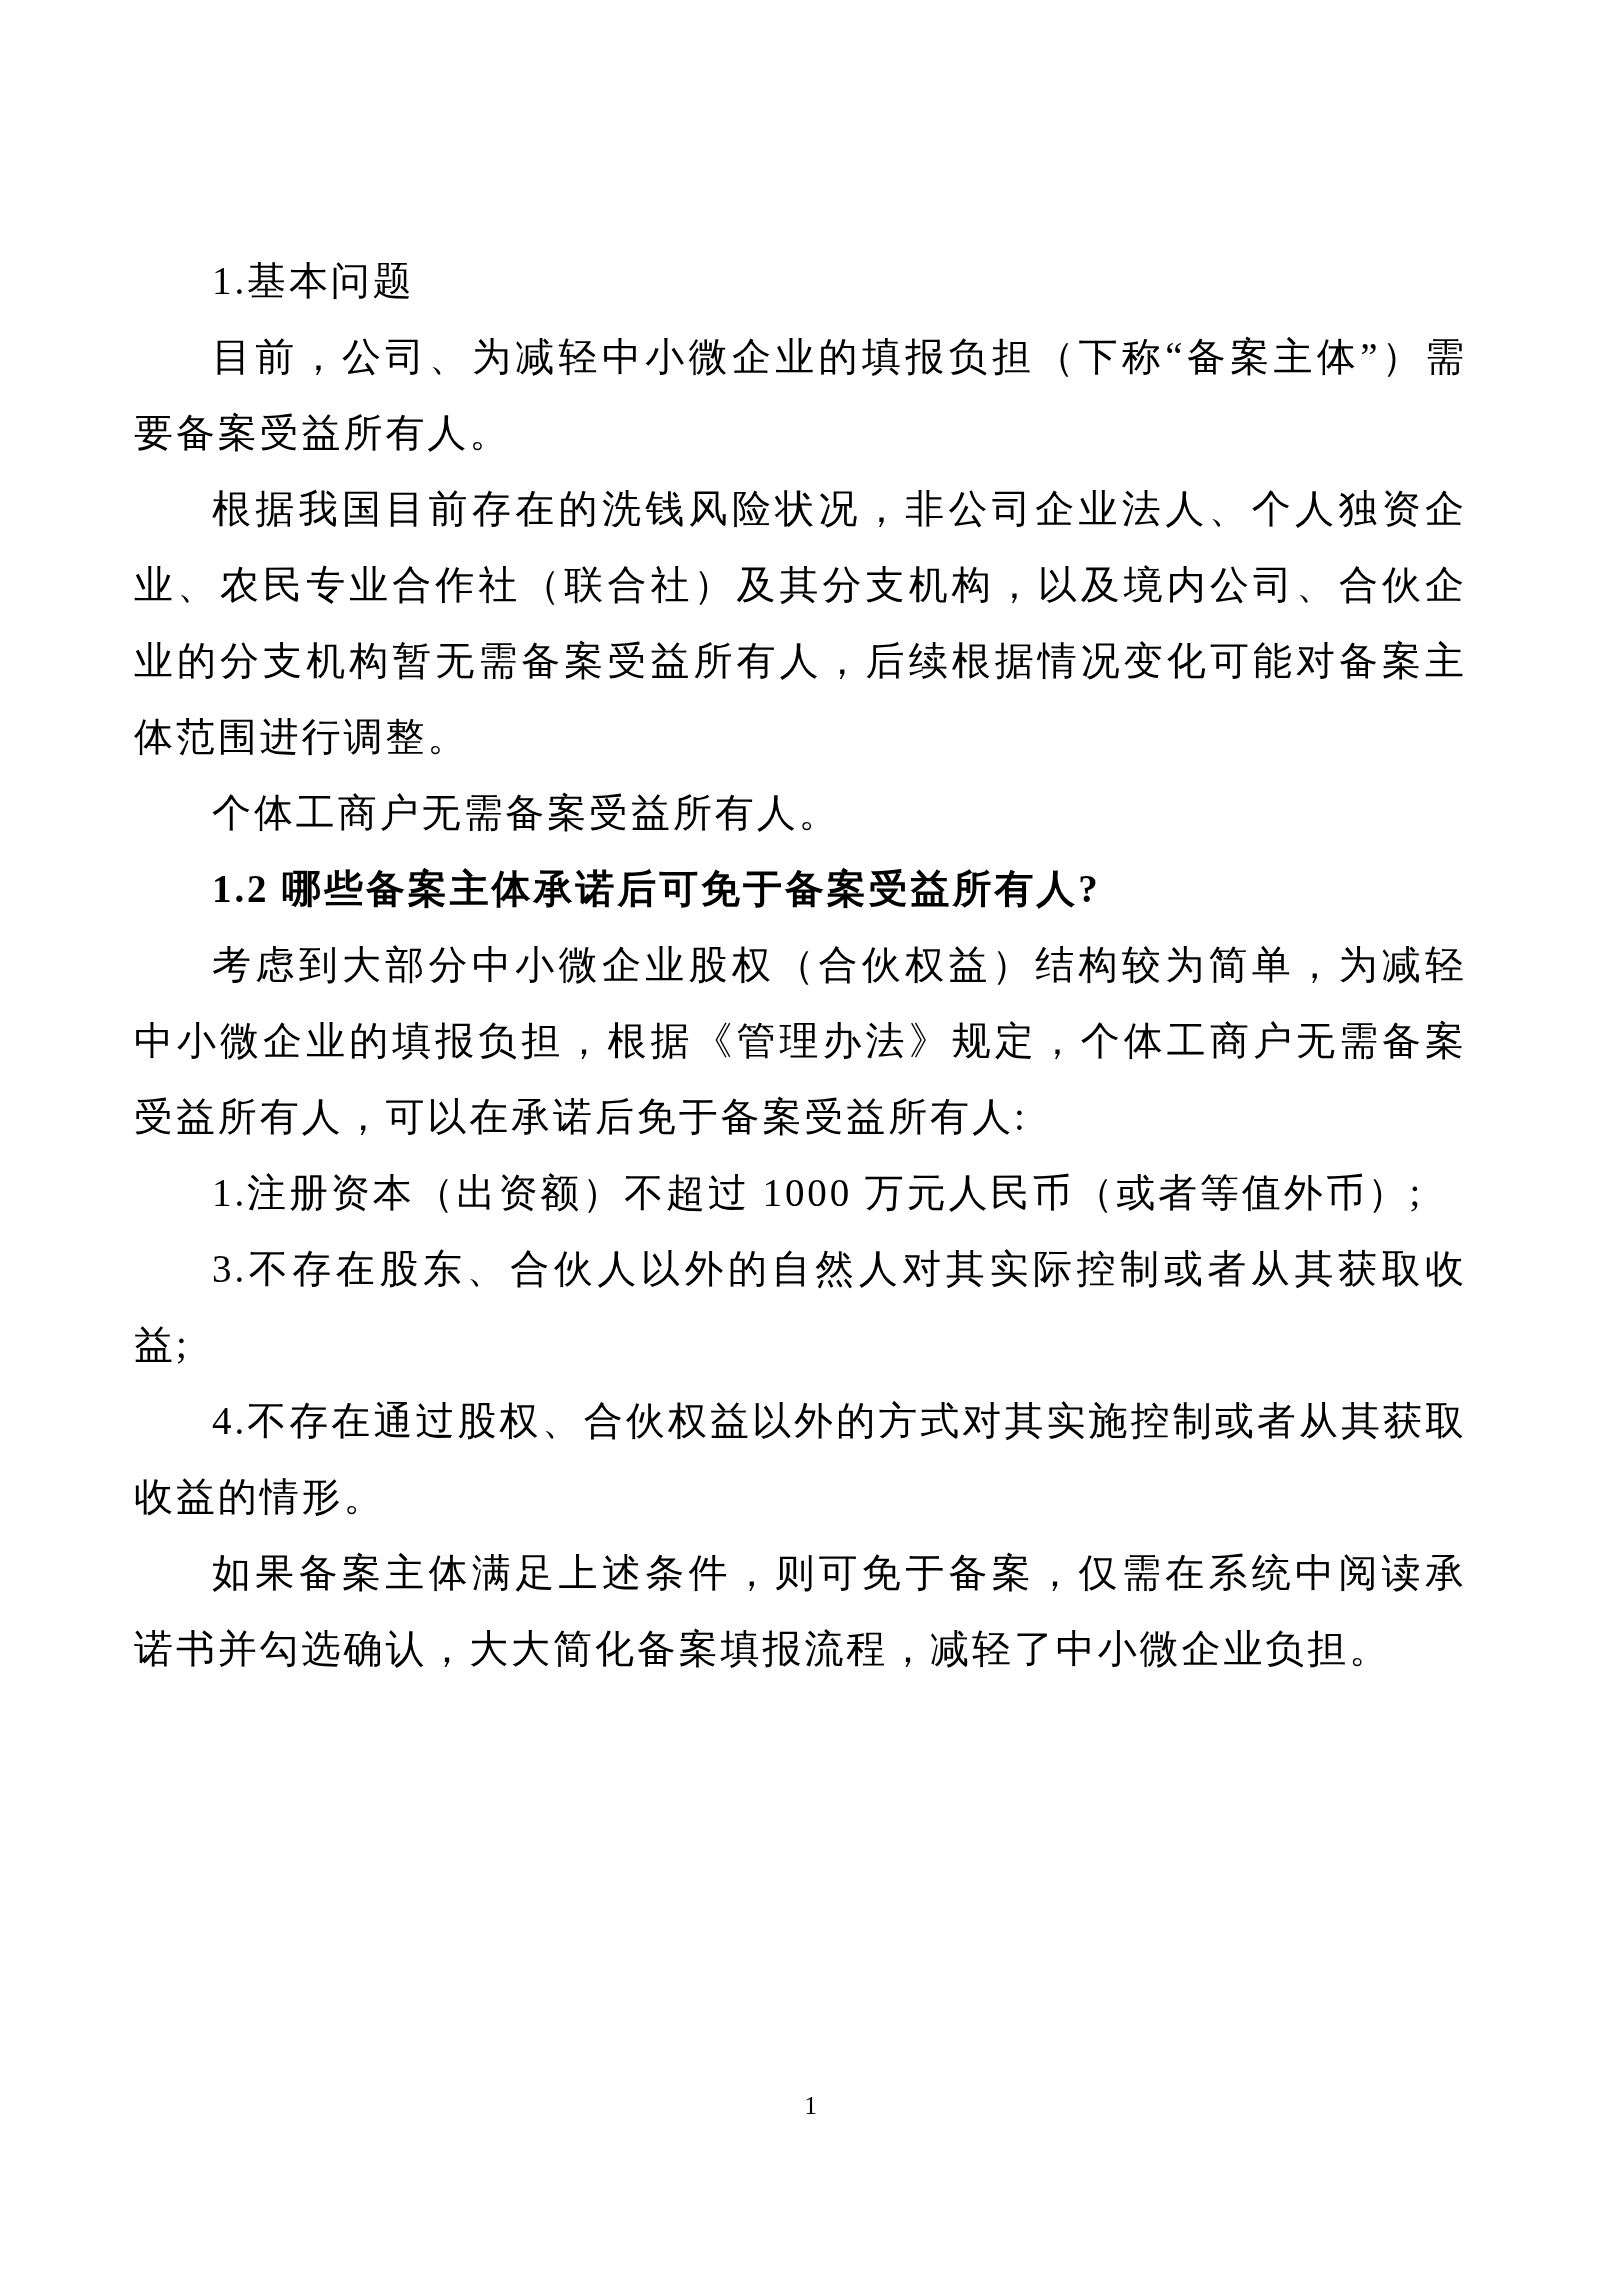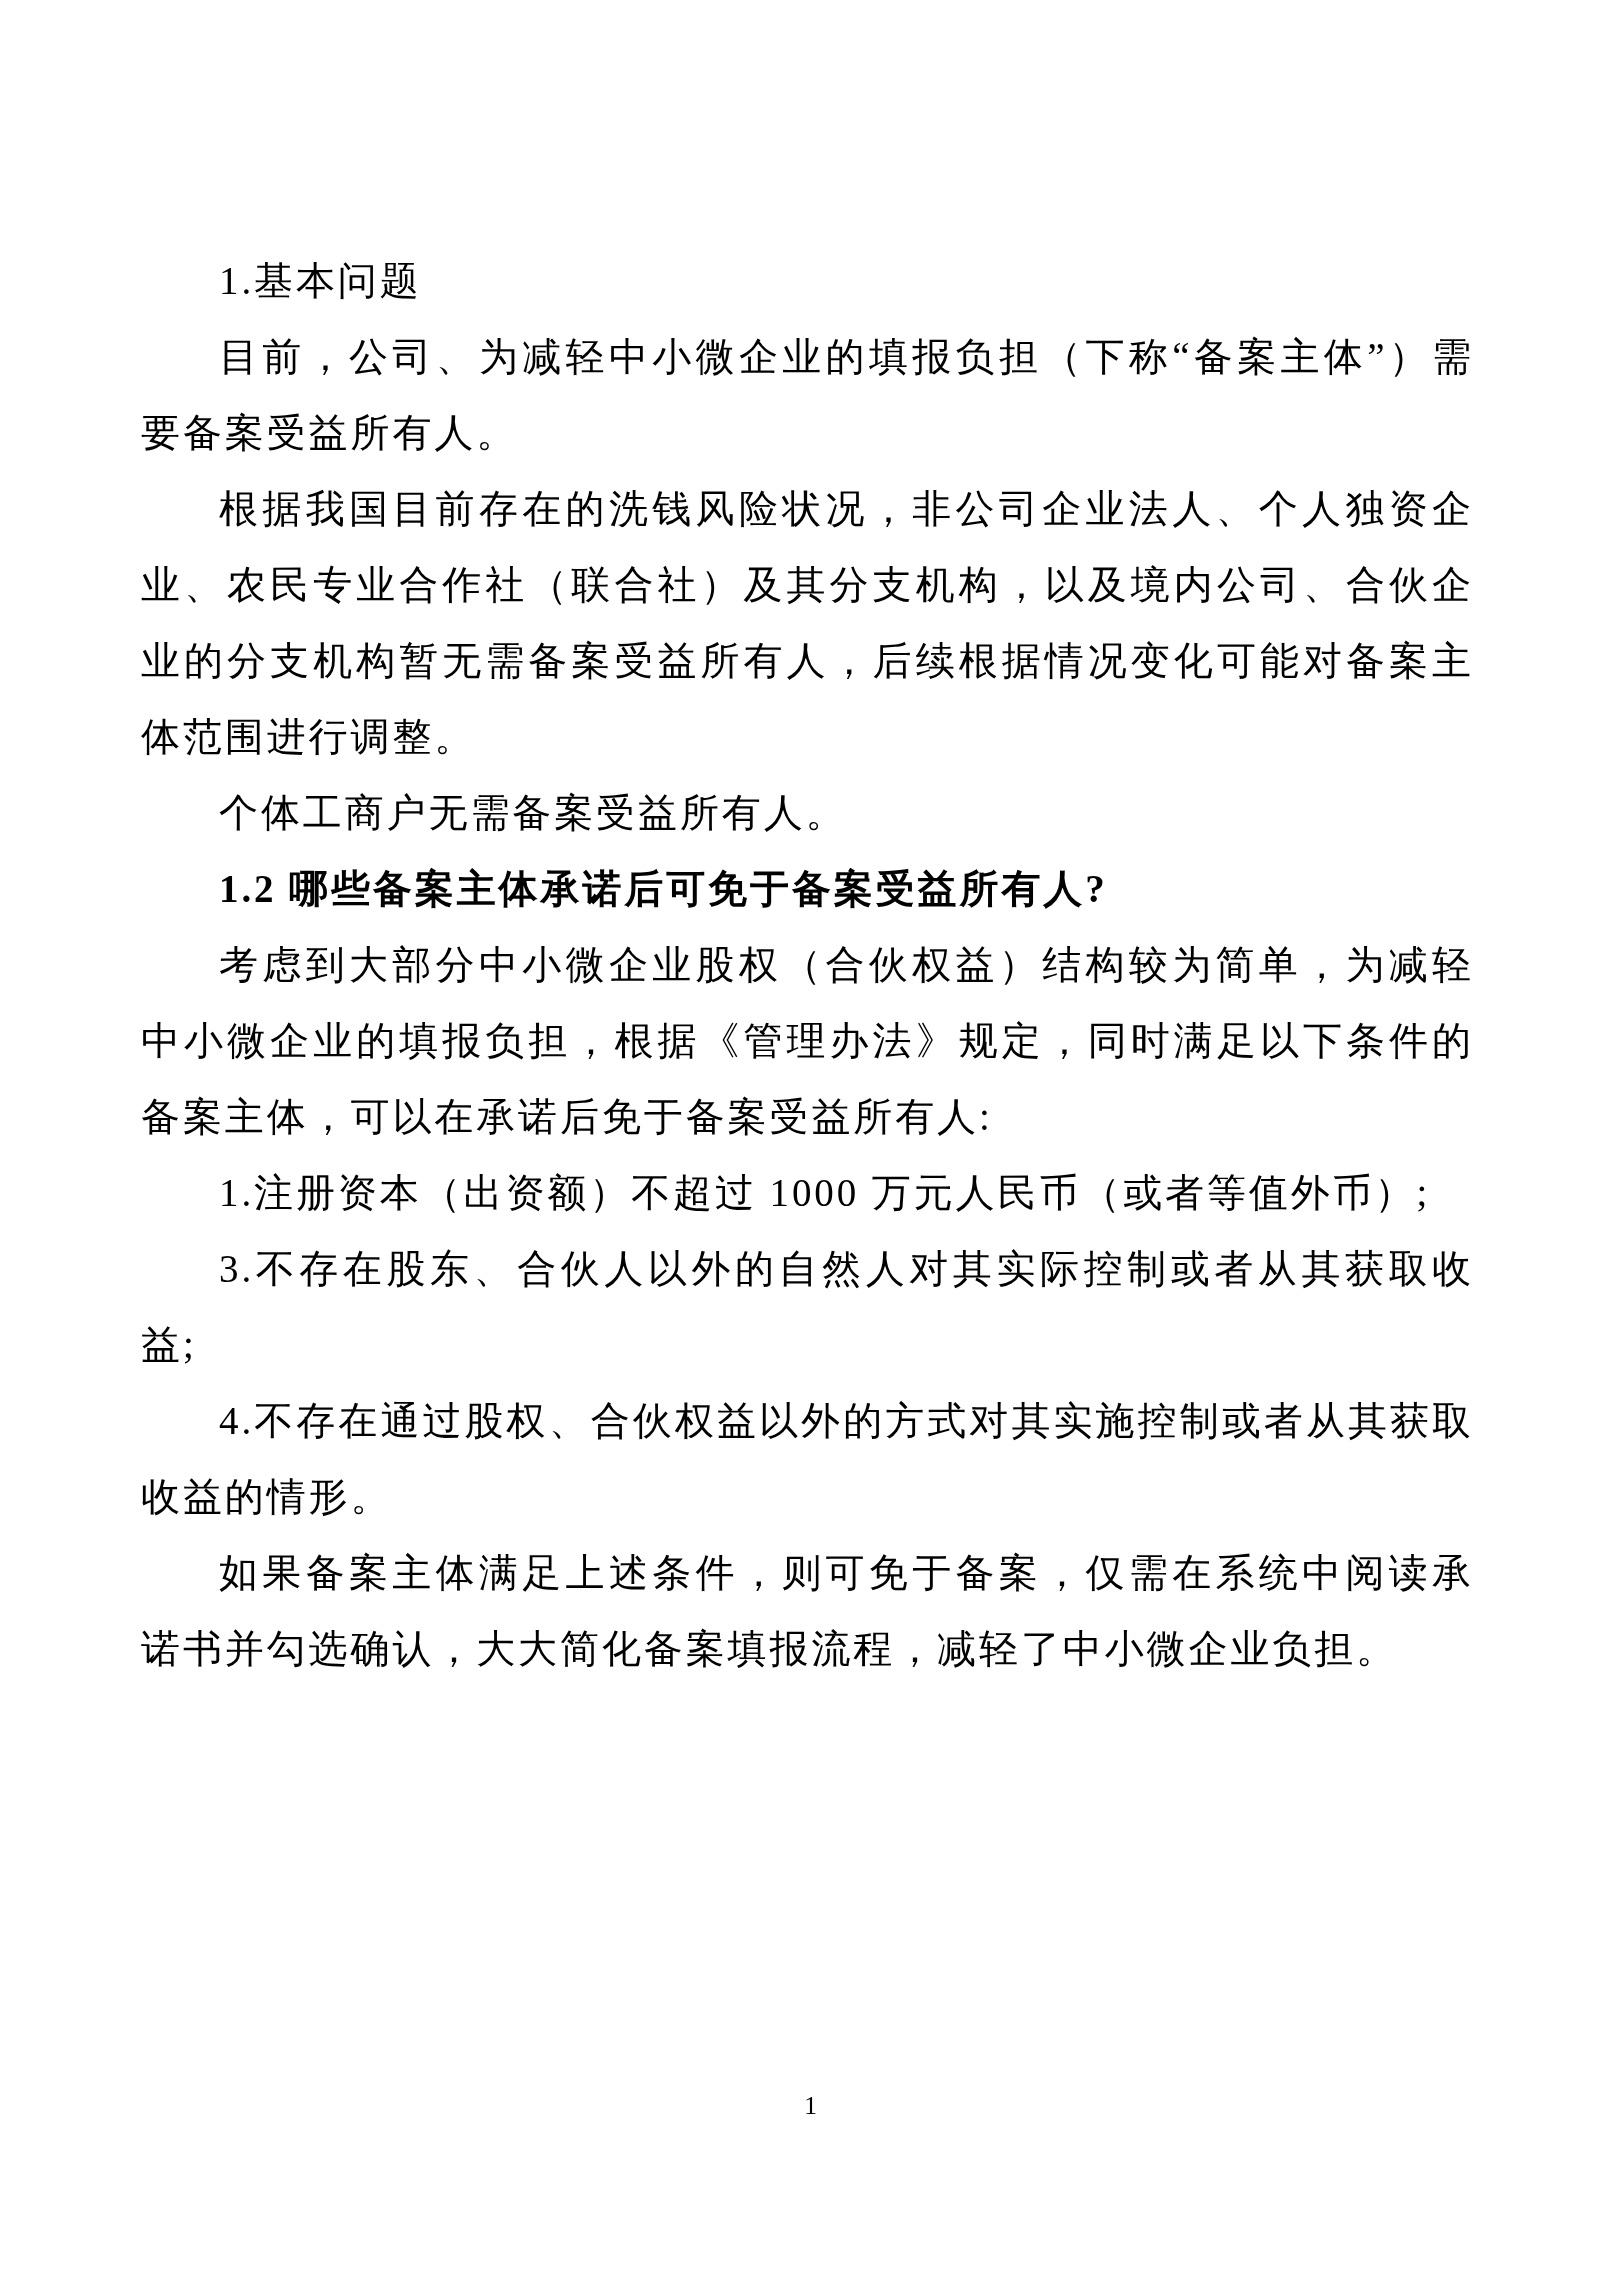--- a/index.html
+++ b/index.html
@@ -11,21 +11,21 @@
     position: relative;
     width: 1621px;
     height: 2293px;
     background: #ffffff;
     overflow: hidden;
     font-family: "Liberation Serif", "DejaVu Serif", serif;
     color: #000000;
   }
   .content {
     position: absolute;
-    left: 141px;
+    left: 134px;
     top: 243px;
     width: 1333px;
     font-size: 39px;
     line-height: 76px;
     letter-spacing: 2.9px;
     text-align: justify;
     text-justify: inter-character;
   }
   .content p,
   .content h1,
@@ -63,21 +63,21 @@
 
 
     <p>目前，公司、为减轻中小微企业的填报负担（下称“备案主体”）需要备案受益所有人。</p>
 
     <p>根据我国目前存在的洗钱风险状况，非公司企业法人、个人独资企业、农民专业合作社（联合社）及其分支机构，以及境内公司、合伙企业的分支机构暂无需备案受益所有人，后续根据情况变化可能对备案主体范围进行调整。</p>
 
     <p>个体工商户无需备案受益所有人。</p>
 
     <h2>1.2 哪些备案主体承诺后可免于备案受益所有人?</h2>
 
-    <p>考虑到大部分中小微企业股权（合伙权益）结构较为简单，为减轻中小微企业的填报负担，根据《管理办法》规定，同时满足以下条件的备案主体，可以在承诺后免于备案受益所有人:</p>
+    <p>考虑到大部分中小微企业股权（合伙权益）结构较为简单，为减轻中小微企业的填报负担，根据《管理办法》规定，个体工商户无需备案受益所有人，可以在承诺后免于备案受益所有人:</p>
 
     <p>1.注册资本（出资额）不超过 1000 万元人民币（或者等值外币）;</p>
 
 
     <p>3.不存在股东、合伙人以外的自然人对其实际控制或者从其获取收益;</p>
 
     <p>4.不存在通过股权、合伙权益以外的方式对其实施控制或者从其获取收益的情形。</p>
 
     <p>如果备案主体满足上述条件，则可免于备案，仅需在系统中阅读承诺书并勾选确认，大大简化备案填报流程，减轻了中小微企业负担。</p>
 

